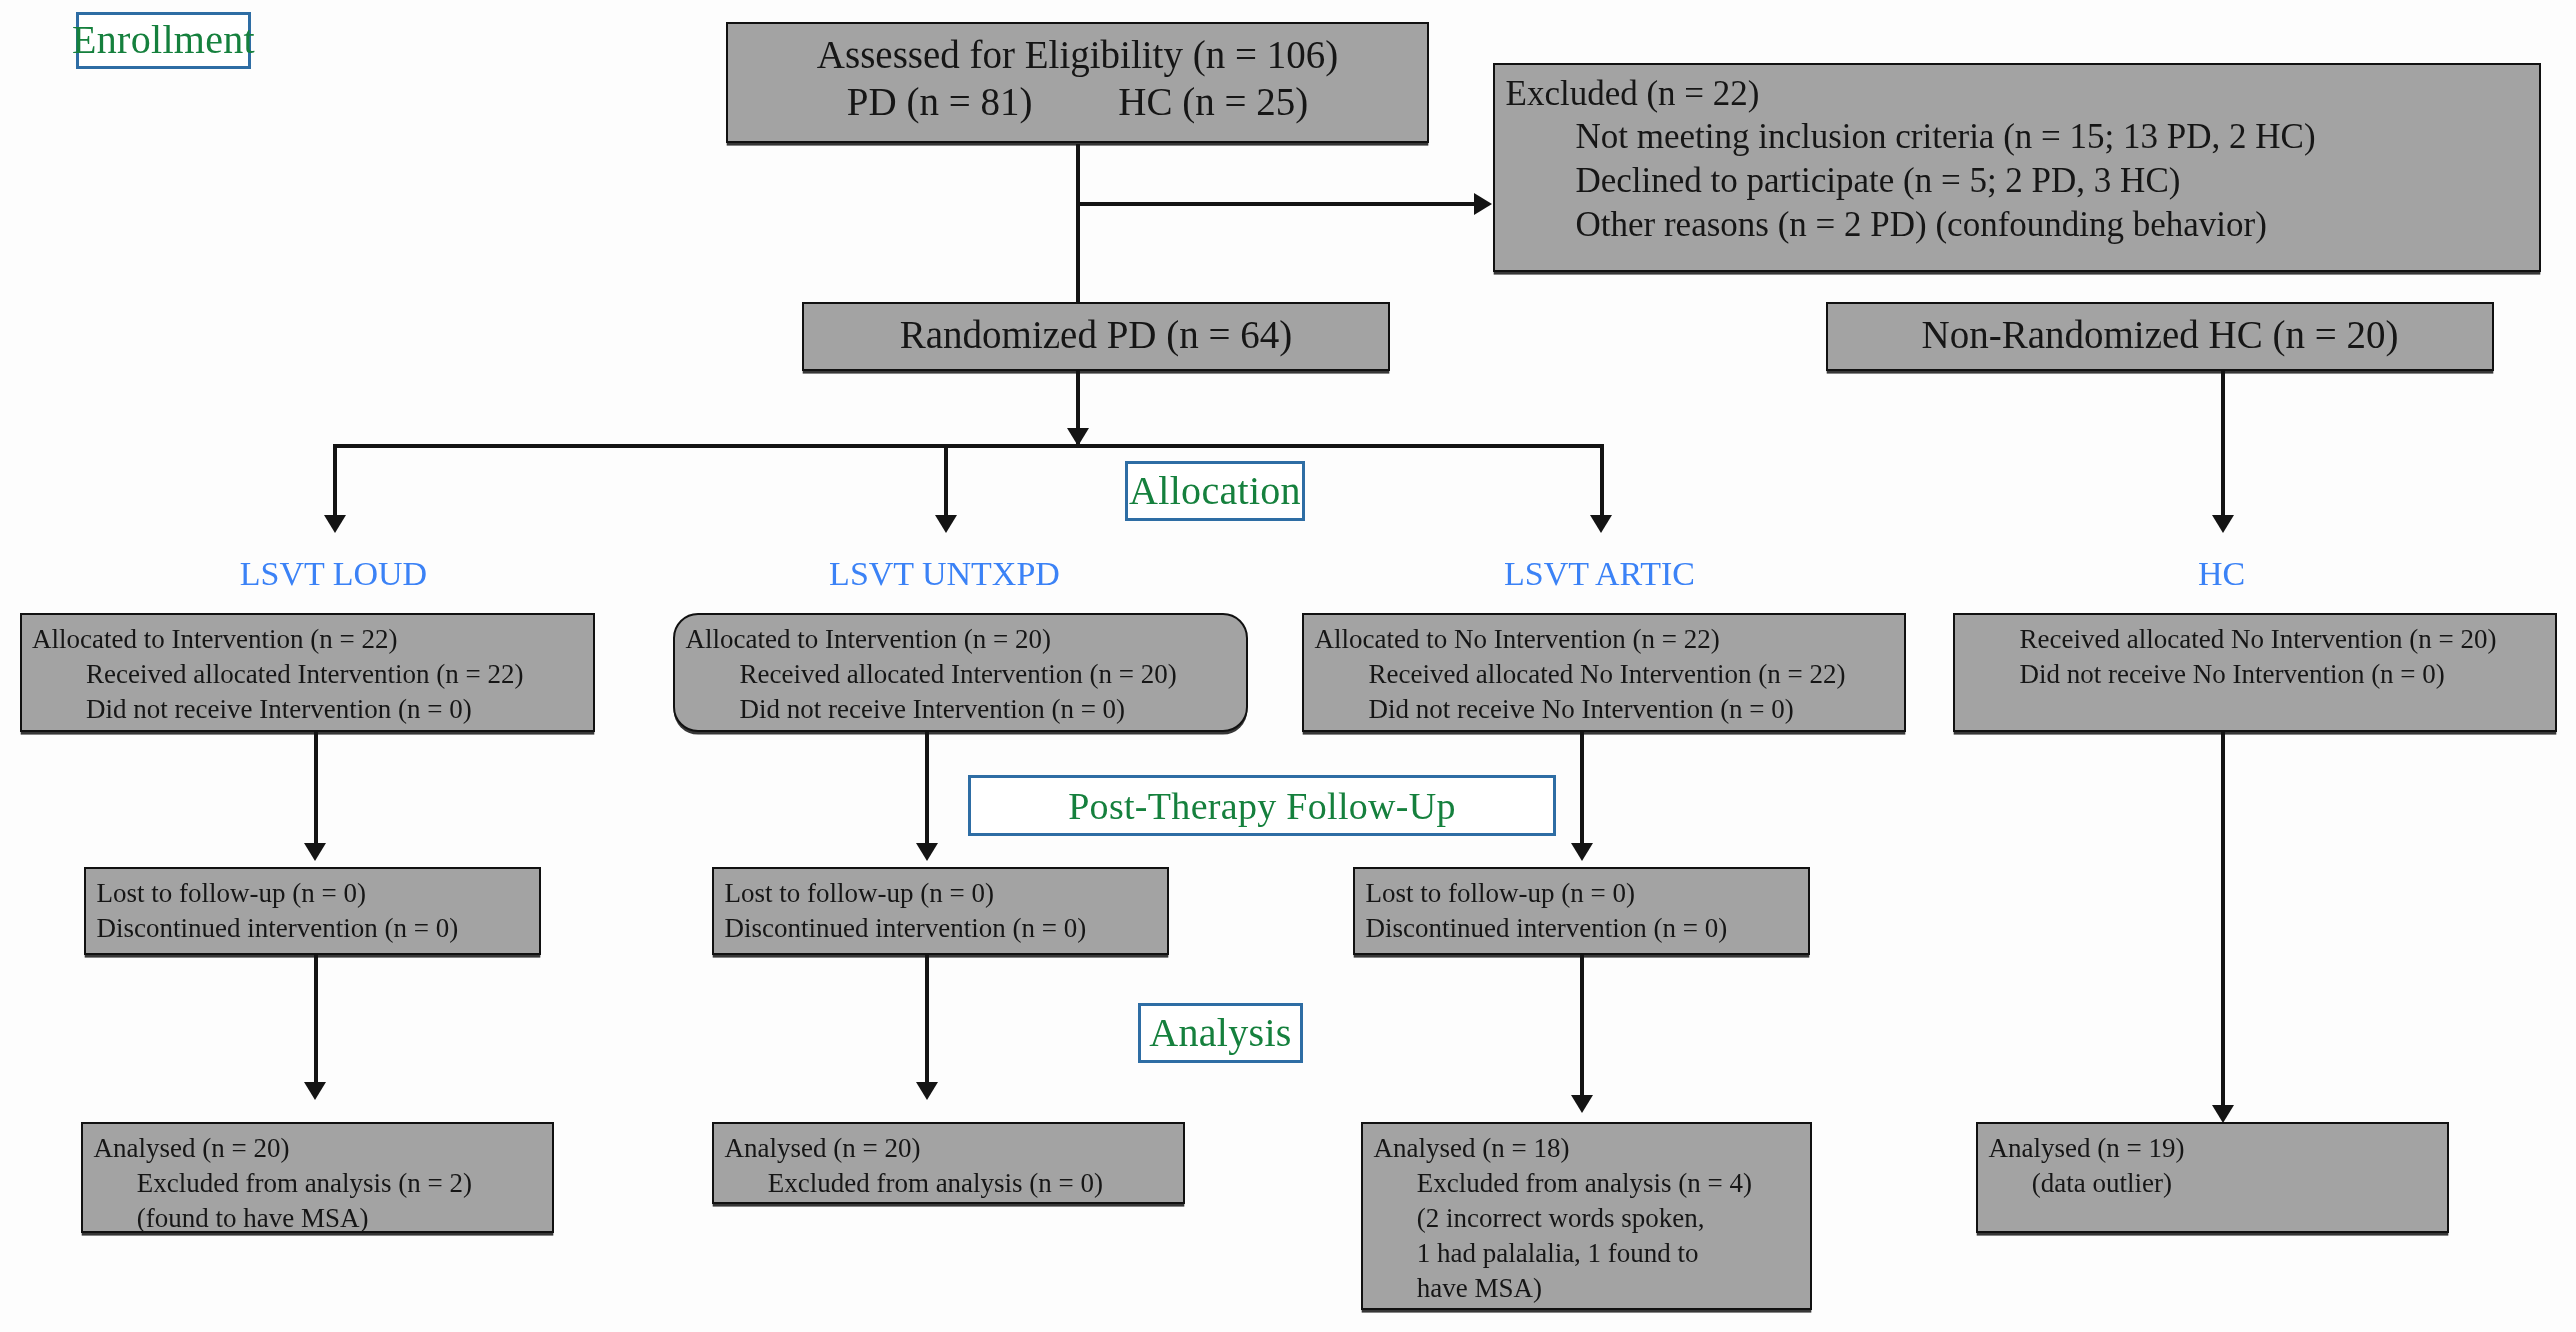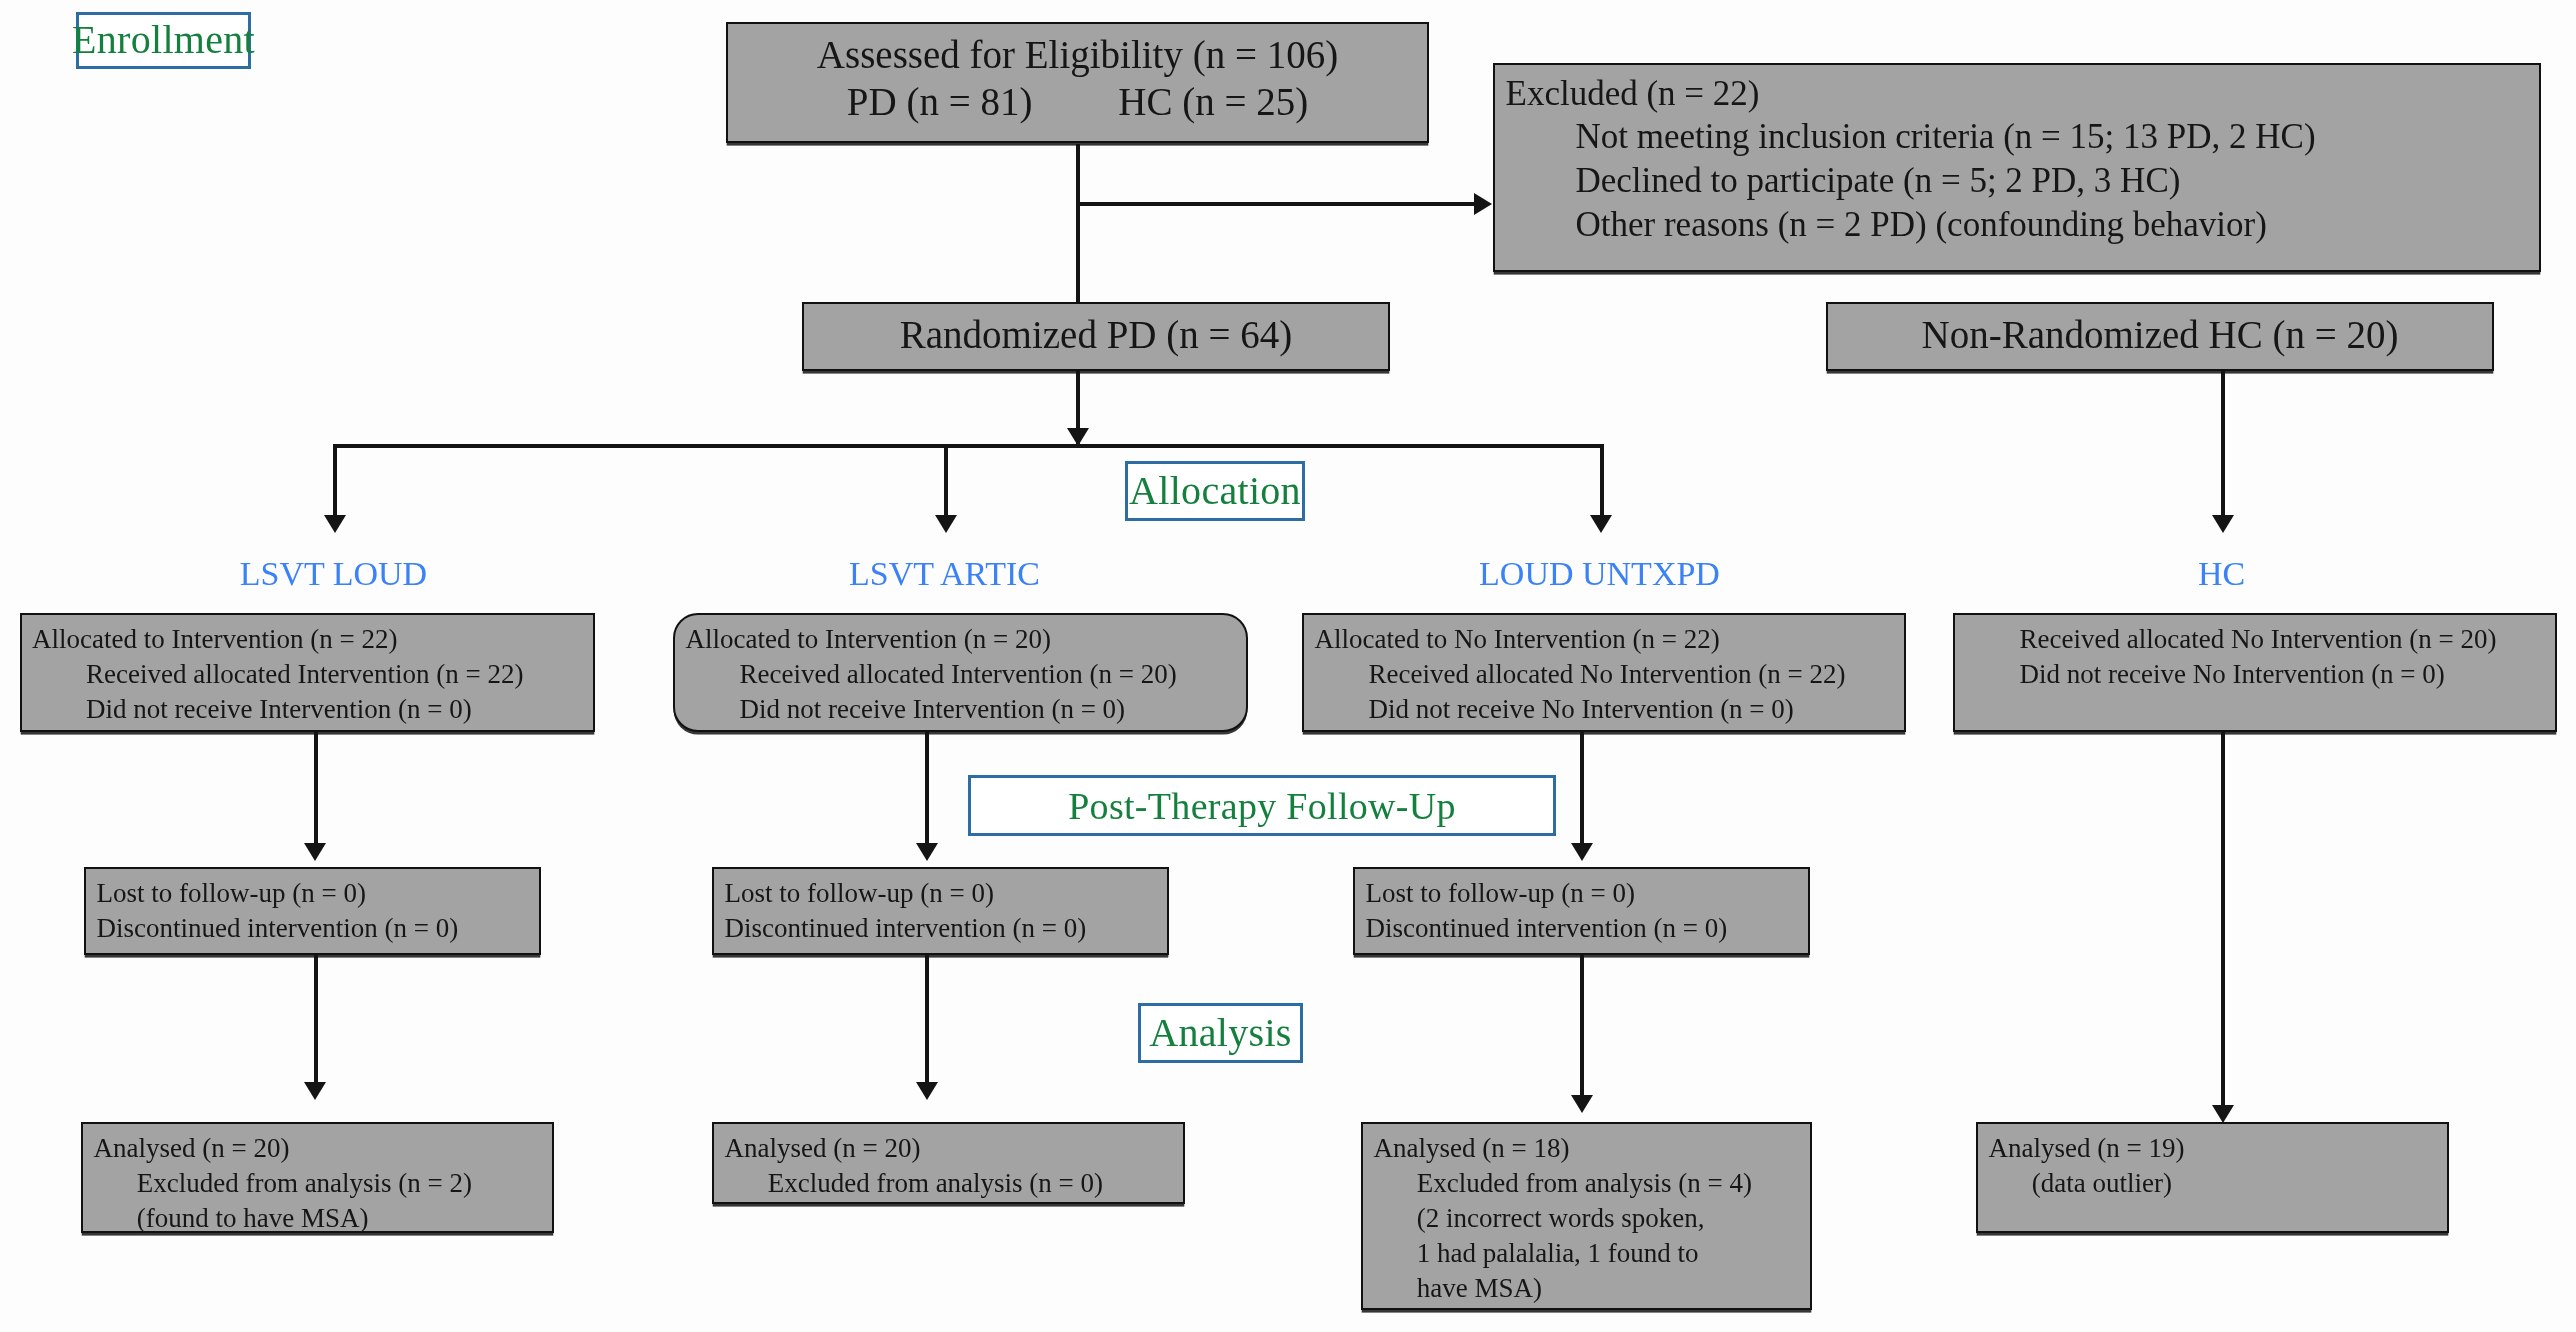--- a/index.html
+++ b/index.html
@@ -163,22 +163,22 @@
   <div class="vline" style="left:944px; top:444px; height:76px;"></div>
   <div class="arrow-down" style="left:935px; top:515px;"></div>
 
   <div class="vline" style="left:1600px; top:444px; height:76px;"></div>
   <div class="arrow-down" style="left:1590px; top:515px;"></div>
 
   <div class="vline" style="left:2221px; top:371px; height:149px;"></div>
   <div class="arrow-down" style="left:2212px; top:515px;"></div>
 
   <div class="col-header" style="left:170px; top:555px; width:327px;">LSVT LOUD</div>
-  <div class="col-header" style="left:781px; top:555px; width:327px;">LSVT ARTIC</div>
-  <div class="col-header" style="left:1436px; top:555px; width:327px;">LOUD UNTXPD</div>
+  <div class="col-header" style="left:781px; top:555px; width:327px;">LSVT UNTXPD</div>
+  <div class="col-header" style="left:1436px; top:555px; width:327px;">LSVT ARTIC</div>
   <div class="col-header" style="left:2058px; top:555px; width:327px;">HC</div>
 
   <div class="node small" style="left:19.6px; top:613px; width:575px; height:119px;">
     <div class="inner">
       <span class="line">Allocated to Intervention (n = 22)</span>
       <span class="line indent1">Received allocated Intervention (n = 22)</span>
       <span class="line indent1">Did not receive Intervention (n = 0)</span>
     </div>
   </div>
 

